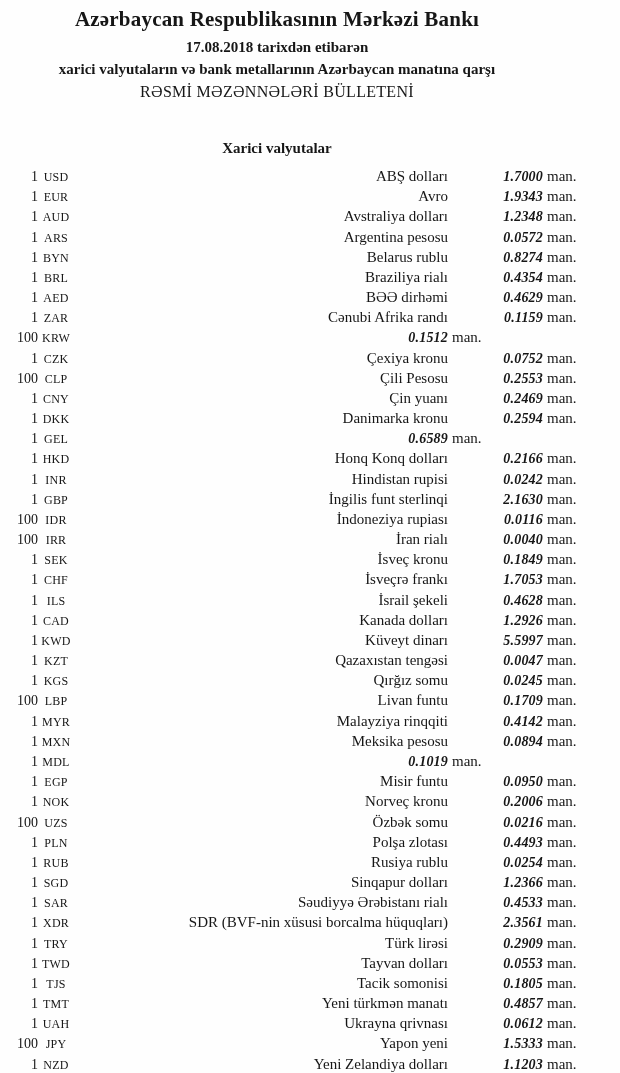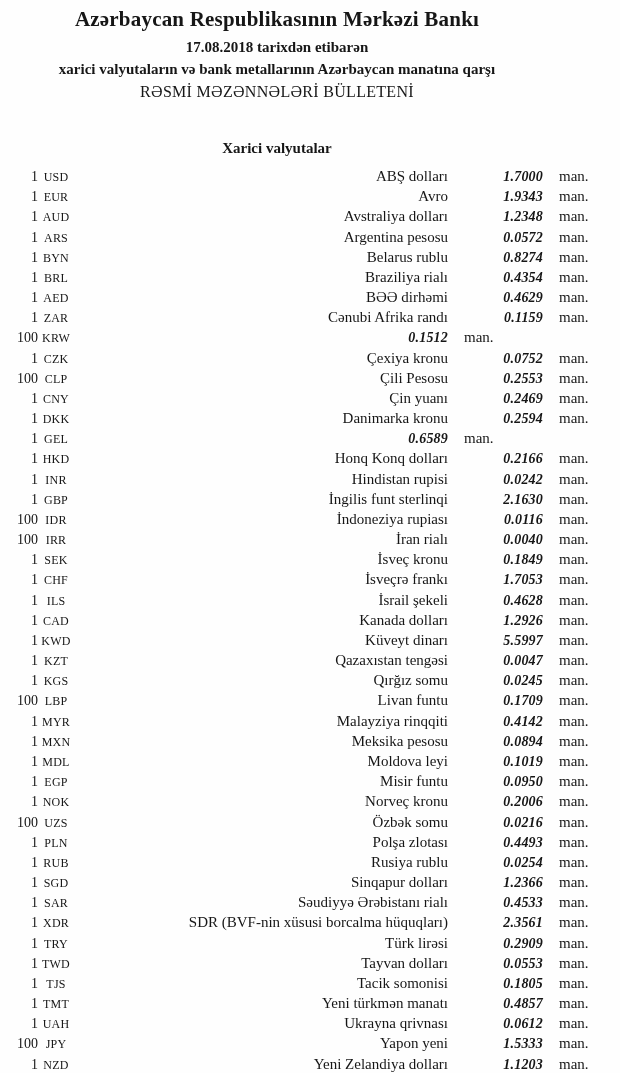--- a/index.html
+++ b/index.html
@@ -72,21 +72,21 @@
     text-align: right;
   }
   .cell-rate {
     text-align: right;
     font-size: 14px;
     font-weight: bold;
     font-style: italic;
     letter-spacing: 0.2px;
   }
   .cell-unit {
-    padding-left: 16px;
+    padding-left: 4px;
     font-size: 15px;
   }
 </style>
 </head>
 <body>
 
 <div class="page">
 
   <div class="doc-header">
     <div class="bank-title">Azərbaycan Respublikasının Mərkəzi Bankı</div>
@@ -324,21 +324,20 @@
     <span class="cell-qty">1</span>
     <span class="cell-code">MXN</span>
     <span class="cell-name">Meksika pesosu</span>
     <span class="cell-rate">0.0894</span>
     <span class="cell-unit">man.</span>
   </div>
 
   <div class="rate-row">
     <span class="cell-qty">1</span>
     <span class="cell-code">MDL</span>
-    <span class="cell-name">Moldova leyi</span>
     <span class="cell-rate">0.1019</span>
     <span class="cell-unit">man.</span>
   </div>
 
   <div class="rate-row">
     <span class="cell-qty">1</span>
     <span class="cell-code">EGP</span>
     <span class="cell-name">Misir funtu</span>
     <span class="cell-rate">0.0950</span>
     <span class="cell-unit">man.</span>

